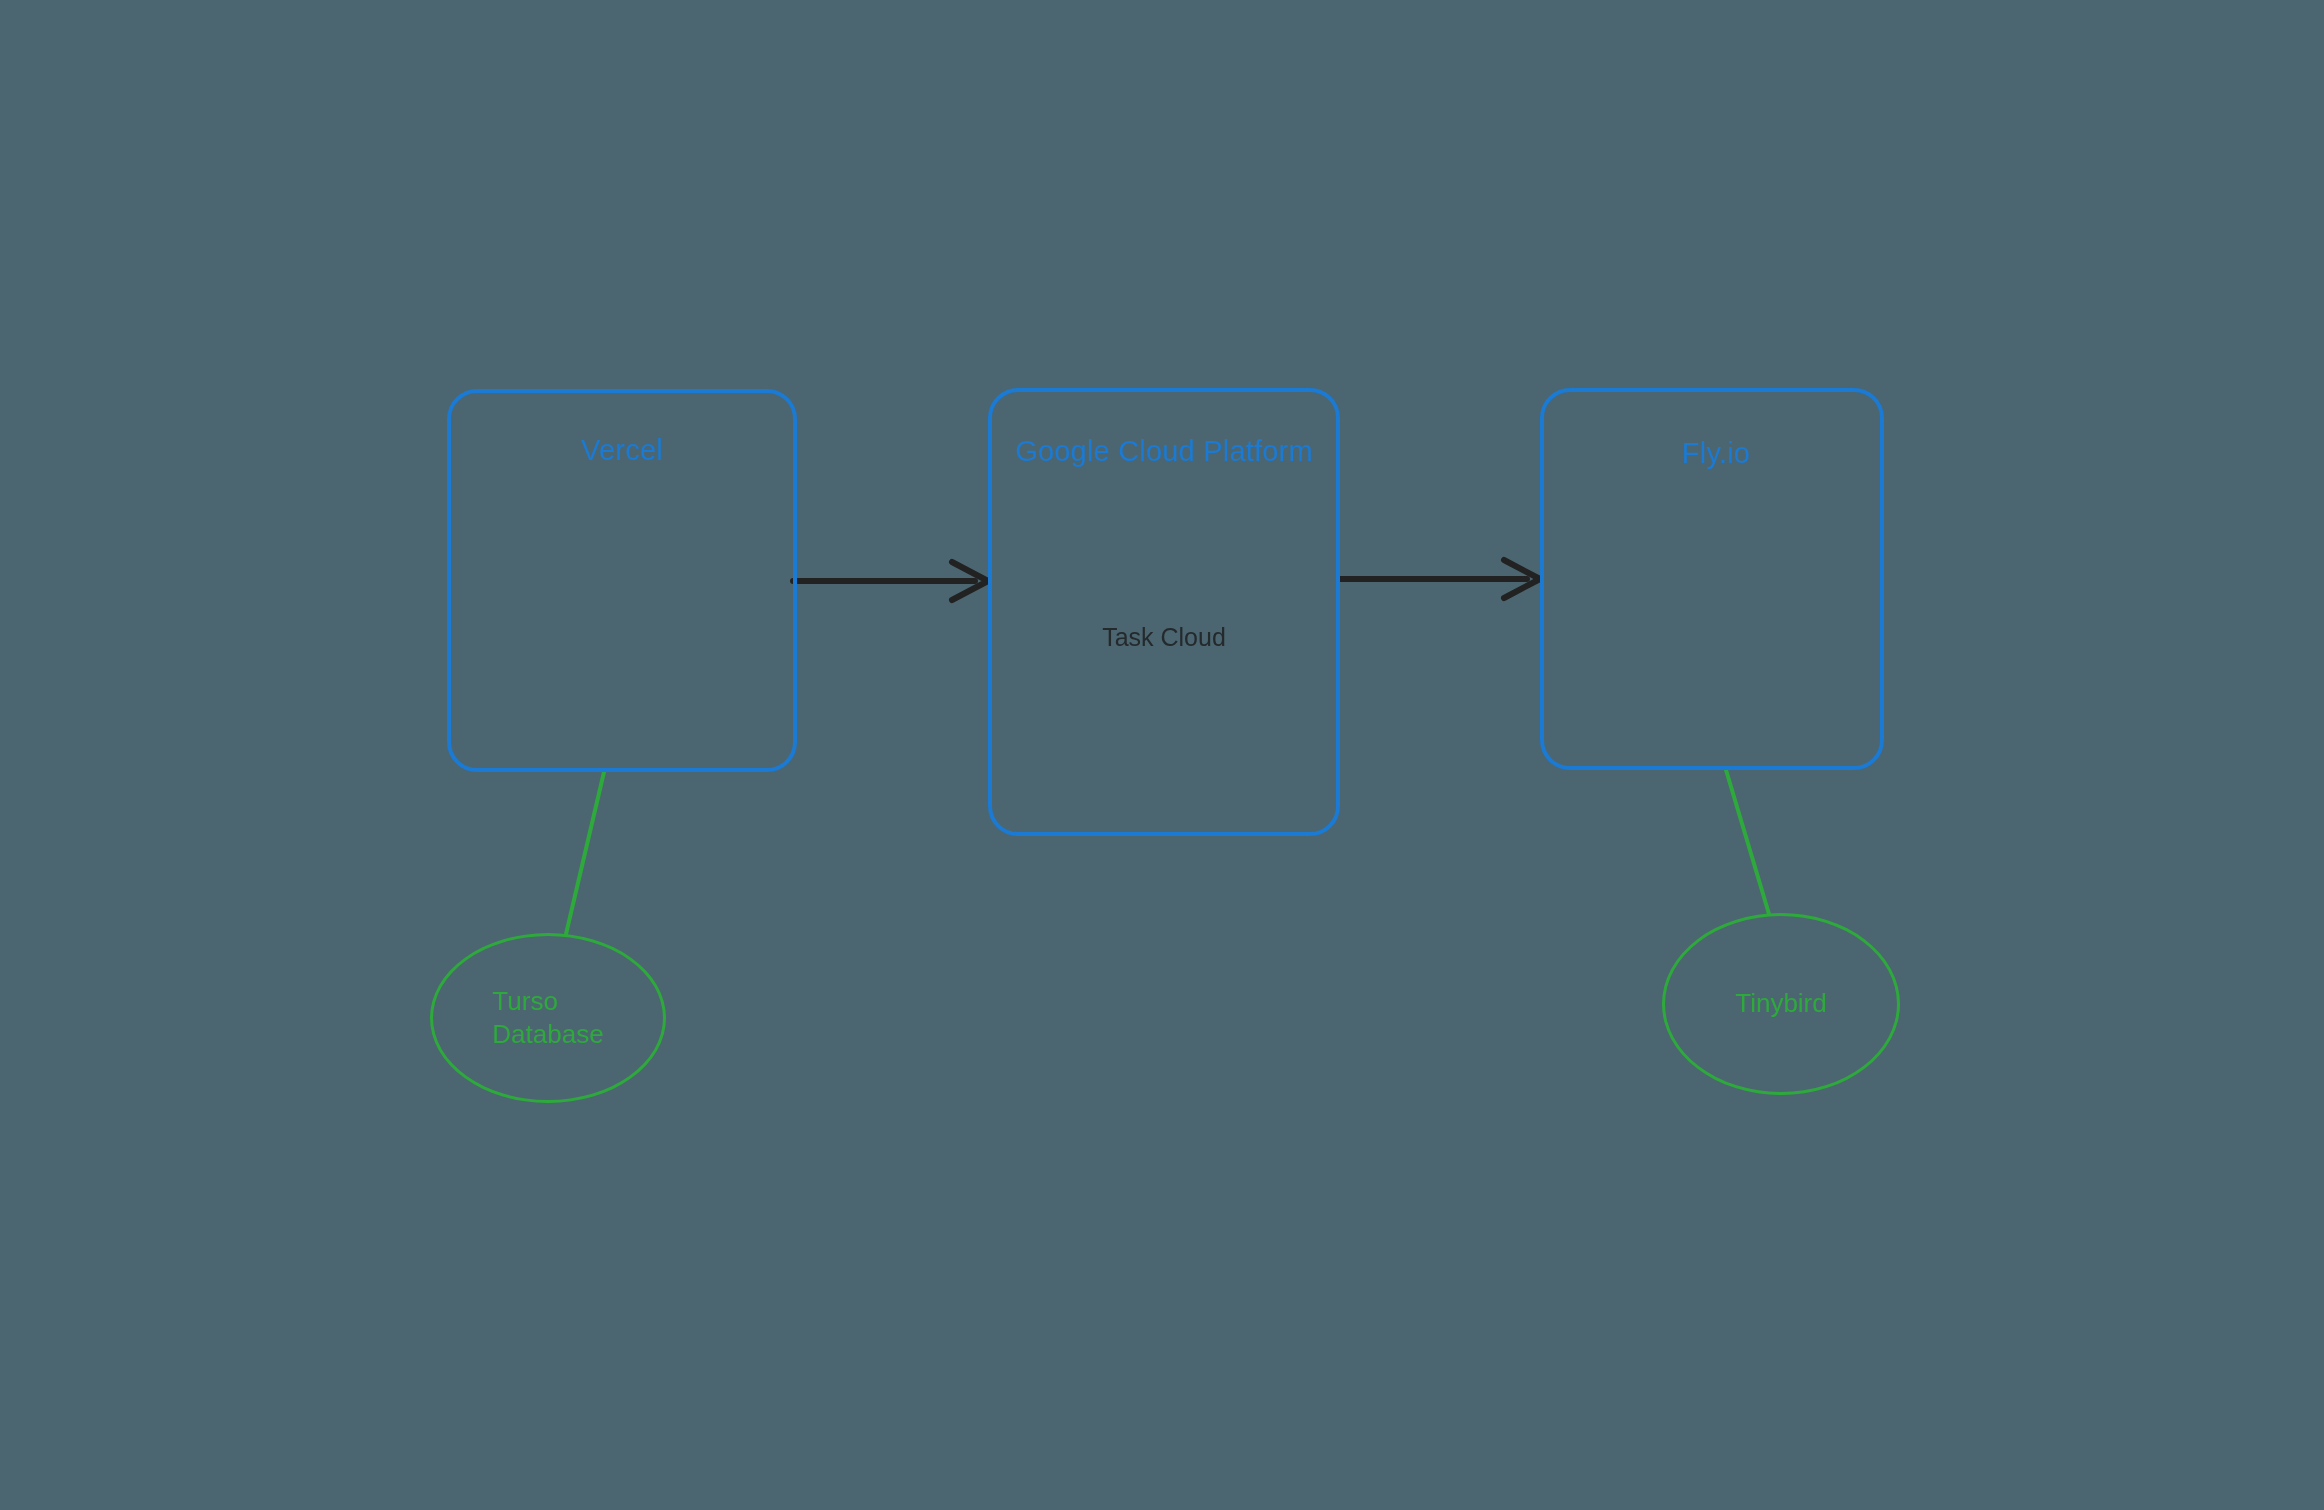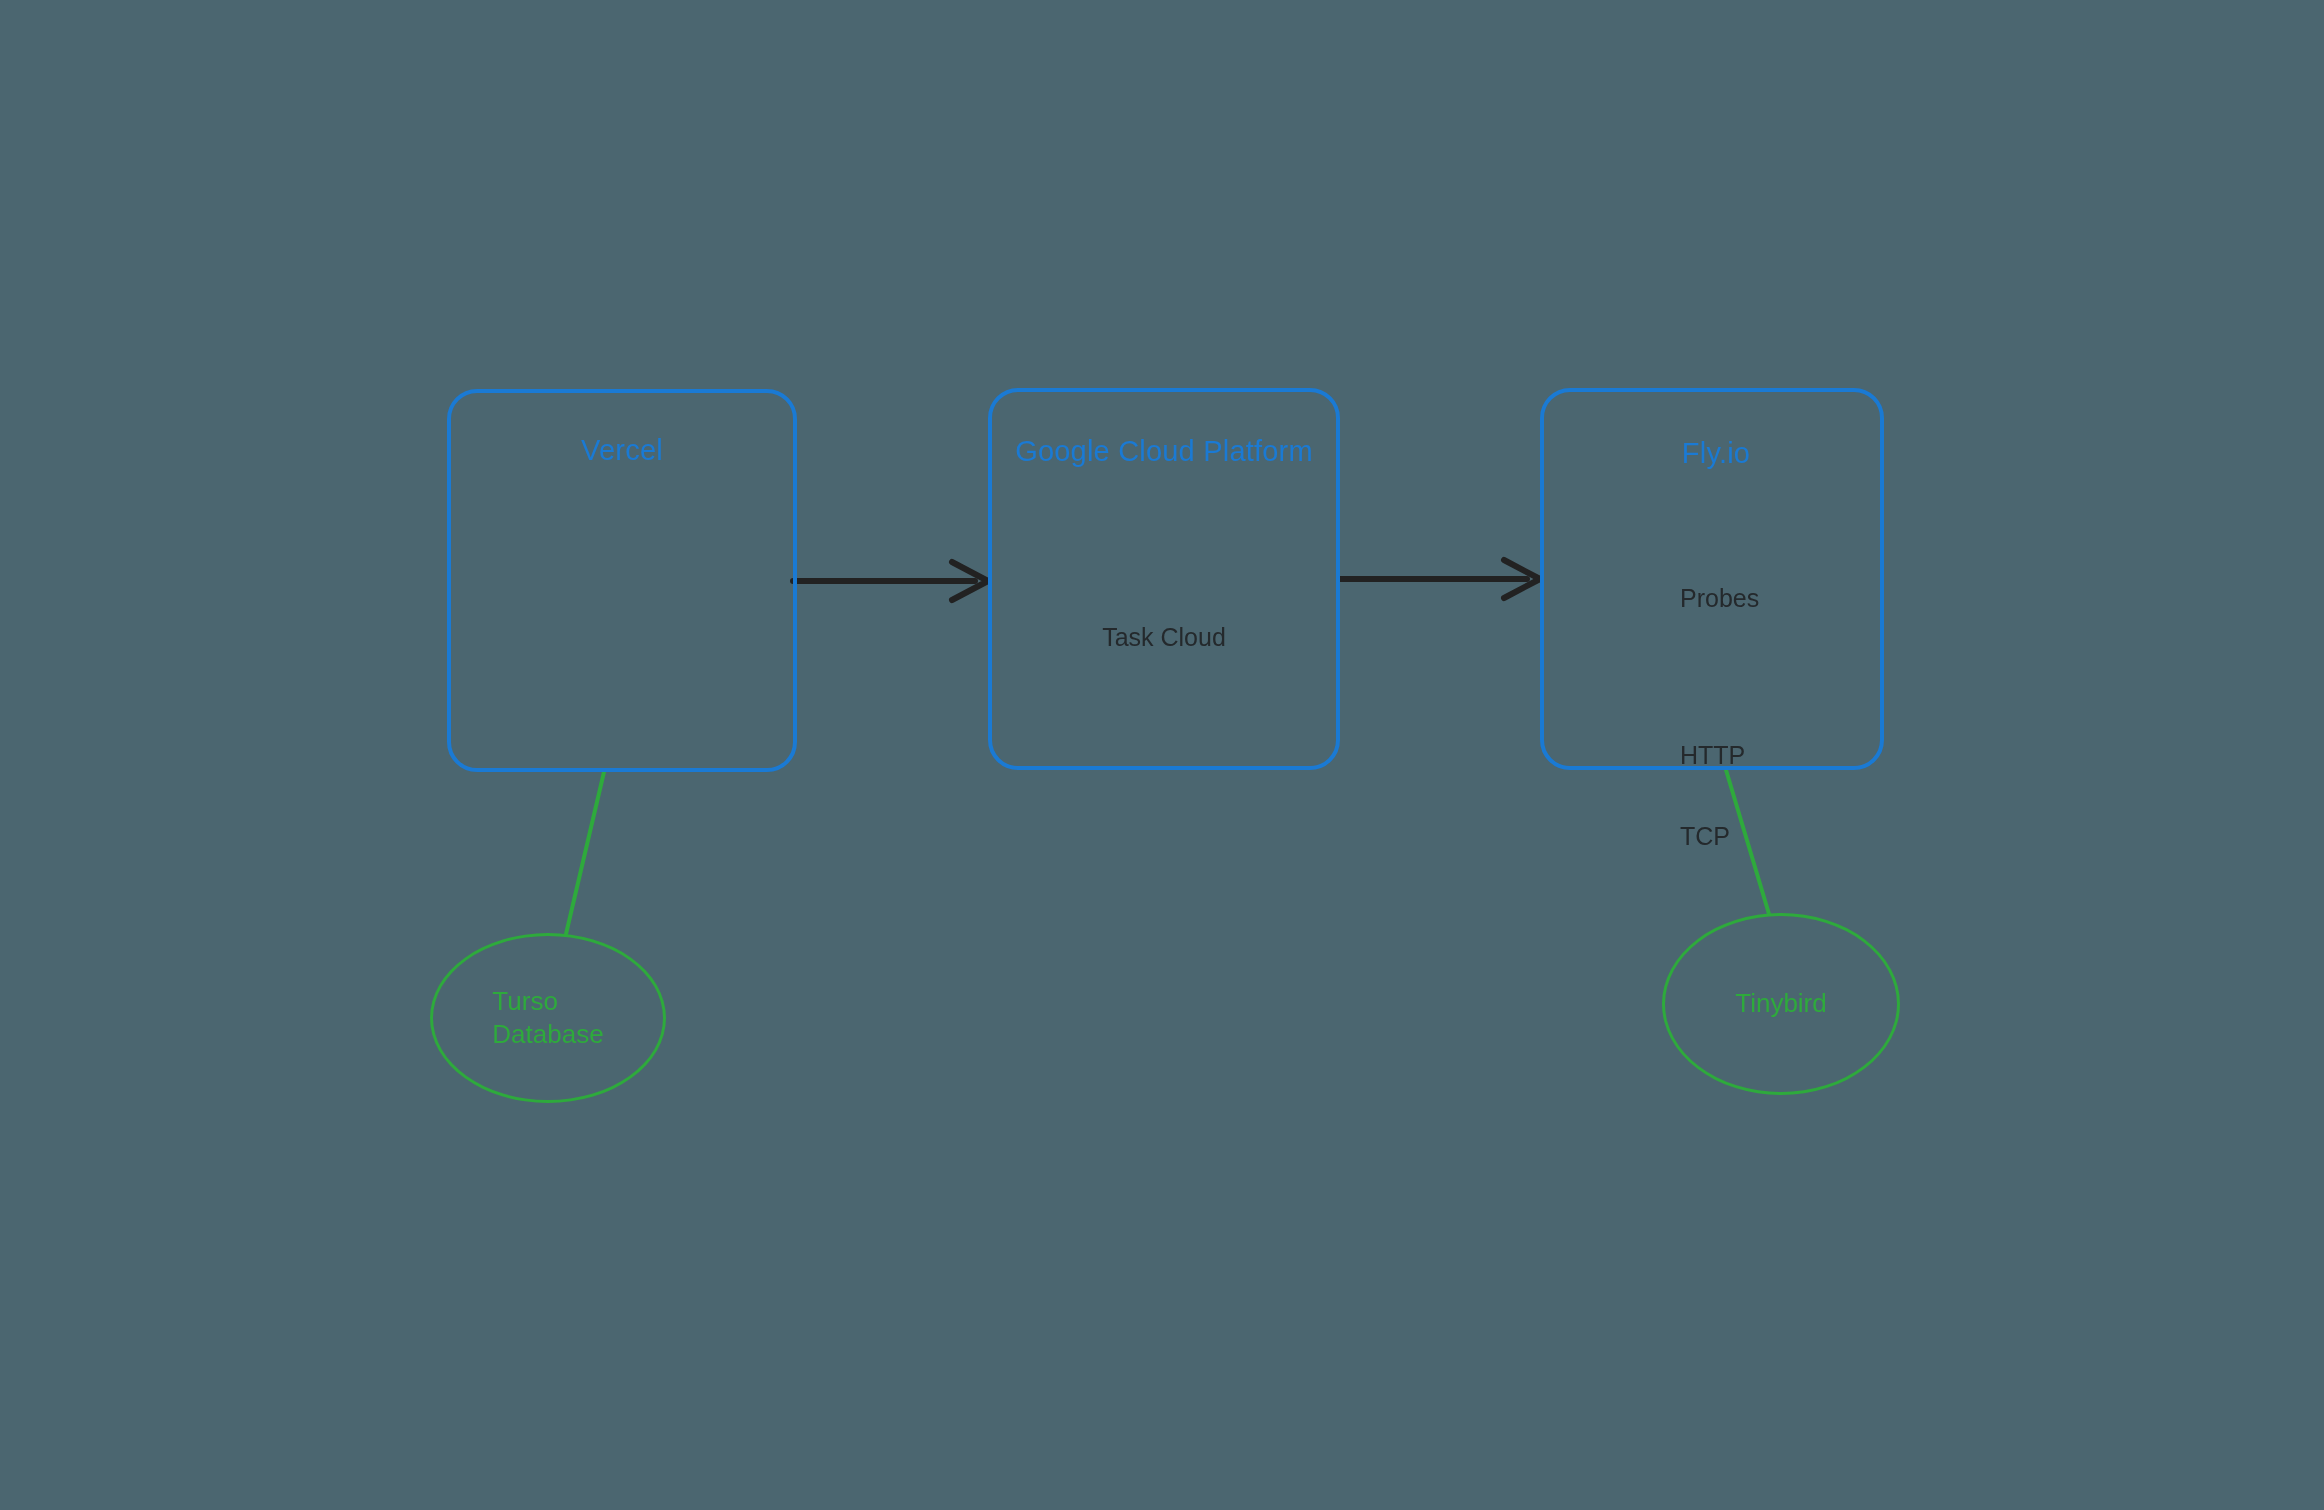--- a/index.html
+++ b/index.html
@@ -96,35 +96,29 @@
 
     <g>
       <line x1="1726" y1="770" x2="1769" y2="914" stroke="#2eaa3c" stroke-width="4" stroke-linecap="round"></line>
     </g>
   </svg>
 
   <div class="node-box" style="left:447px; top:389px; width:350px; height:383px;">
     <div class="node-title" style="top:41px;">Vercel</div>
   </div>
 
-  <div class="node-box" style="left:988px; top:388px; width:352px; height:382px;">
+  <div class="node-box" style="left:988px; top:388px; width:352px; height:448px;">
     <div class="node-title" style="top:43px;">Google Cloud Platform</div>
     <div class="node-body" style="left:0; right:0; top:180px; text-align:center;">
       <span class="ln">Task Cloud</span>
     </div>
   </div>
 
   <div class="node-box" style="left:1540px; top:388px; width:344px; height:382px;">
     <div class="node-title" style="top:45px;padding-left:8px;">Fly.io</div>
-    <div class="node-body" style="left:136px; top:141px;">
-      <span class="ln">Probes</span>
-      <span class="gap"></span>
-      <span class="ln">HTTP</span>
-      <span class="ln">TCP</span>
-    </div>
   </div>
 
   <div class="ellipse-node" style="left:430px; top:933px; width:236px; height:170px;">
     <div class="ellipse-label">Turso
 Database</div>
   </div>
 
   <div class="ellipse-node" style="left:1662px; top:913px; width:238px; height:182px;">
     <div class="ellipse-label">Tinybird</div>
   </div>

